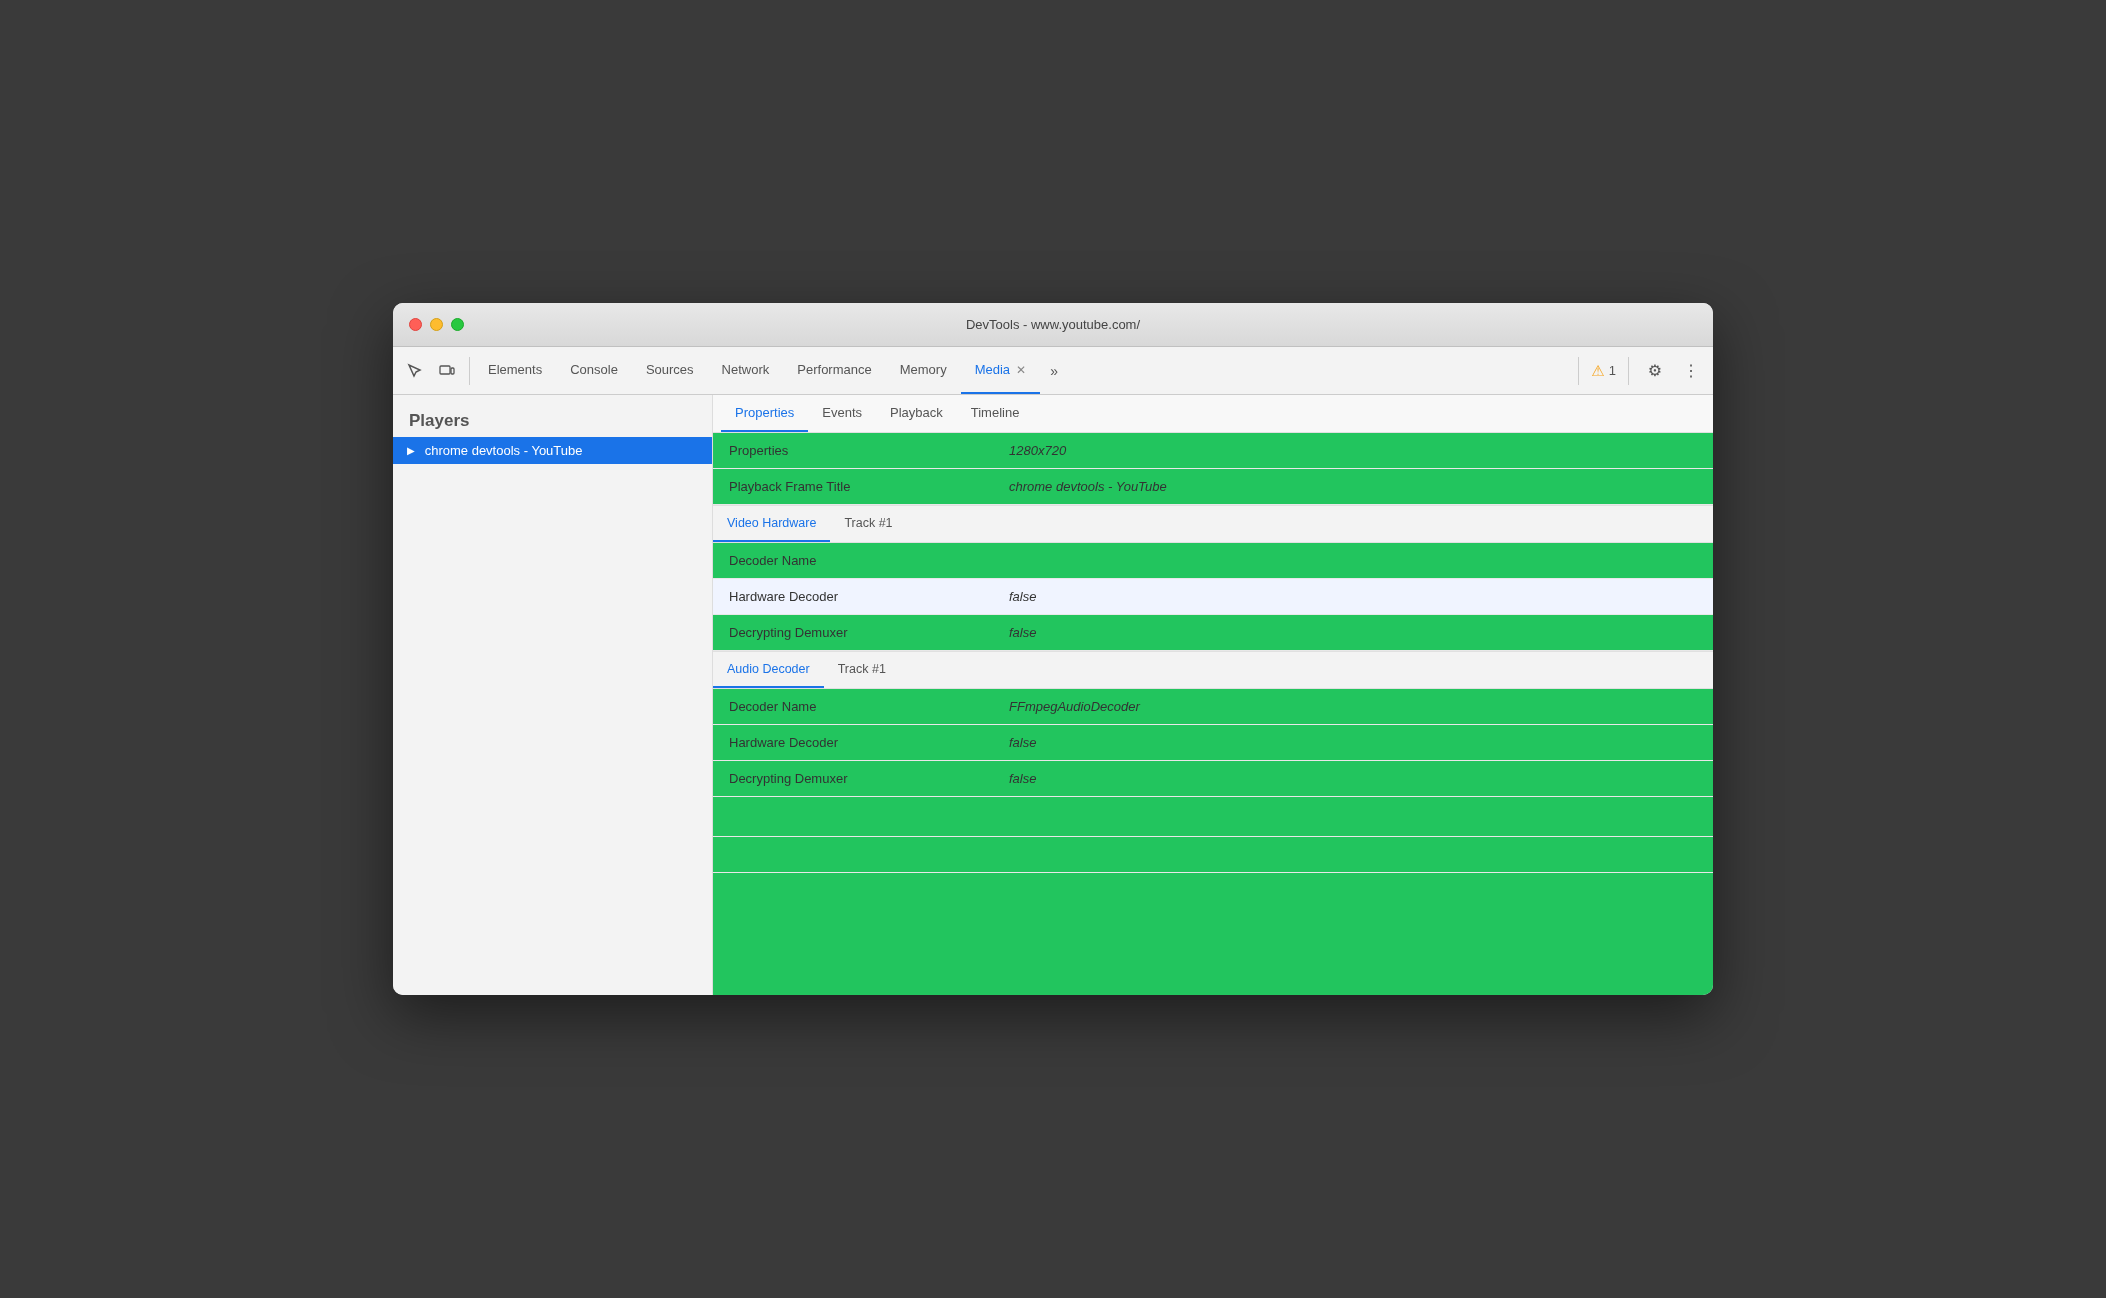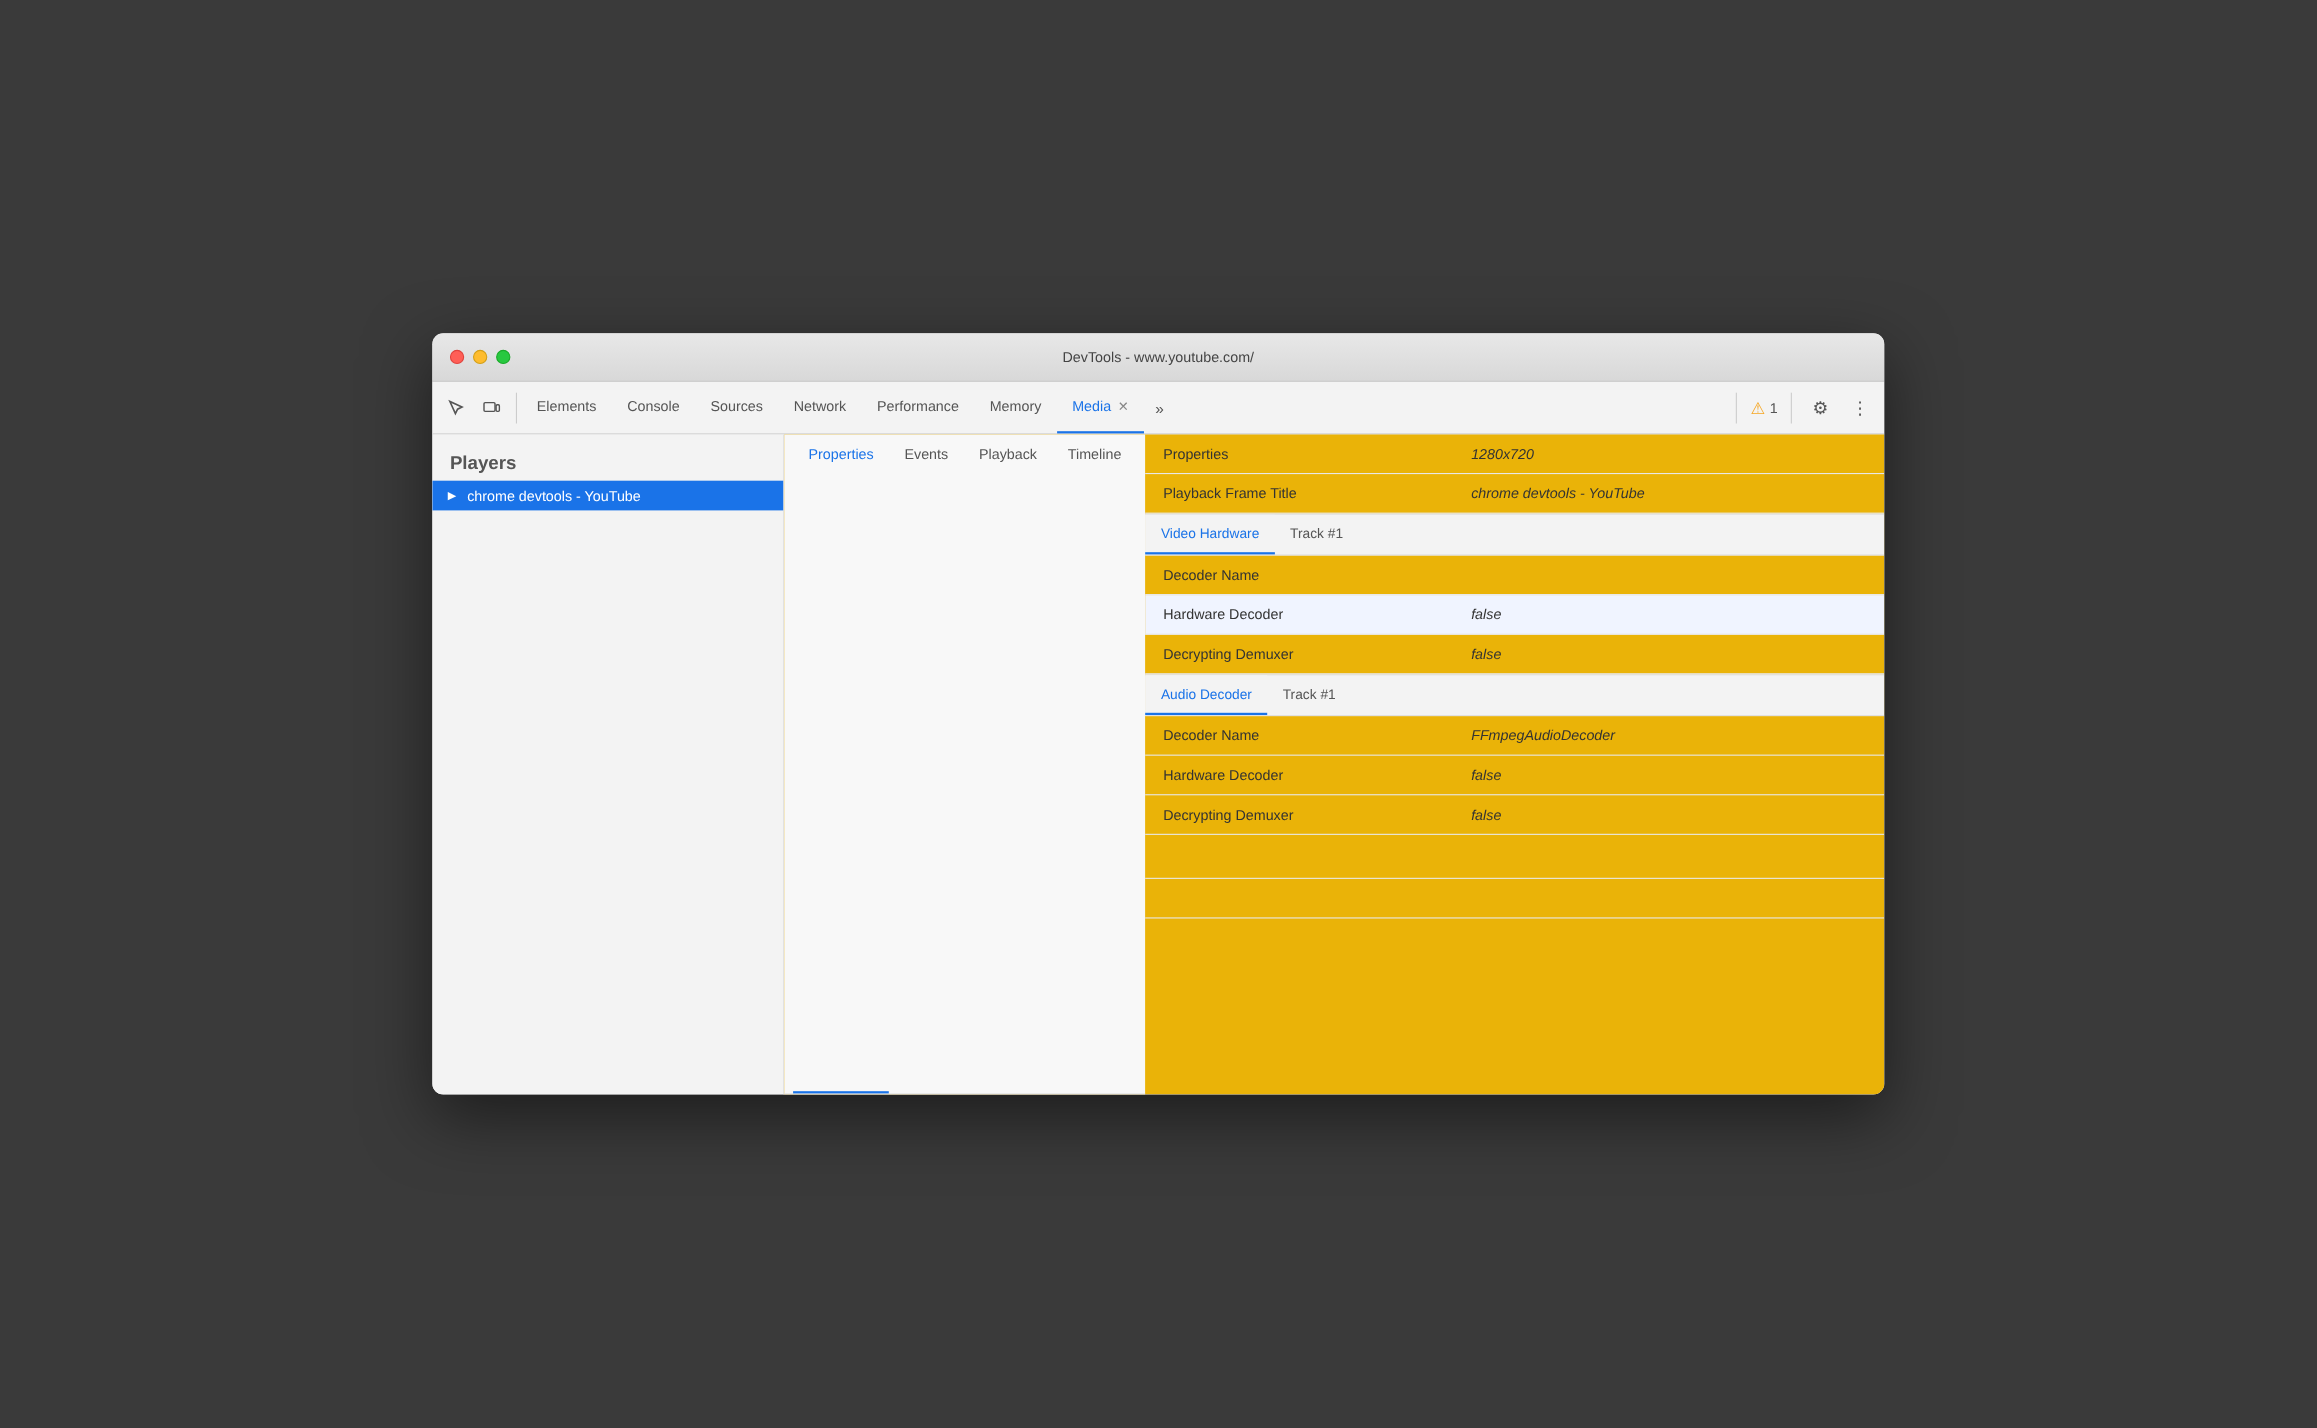--- a/index.html
+++ b/index.html
@@ -197,21 +197,22 @@
     .sidebar-item .arrow {
       font-size: 10px;
       margin-left: -14px;
       margin-right: 4px;
     }
 
     
     .right-panel {
       flex: 1;
       display: flex;
-      background: #eab308;
+      flex-direction: column;
+      background: #22c55e;
     }
 
     
     .sub-tabs {
       display: flex;
       border-bottom: 1px solid #e0e0e0;
       background: #f8f8f8;
       padding: 0 8px;
     }
 

